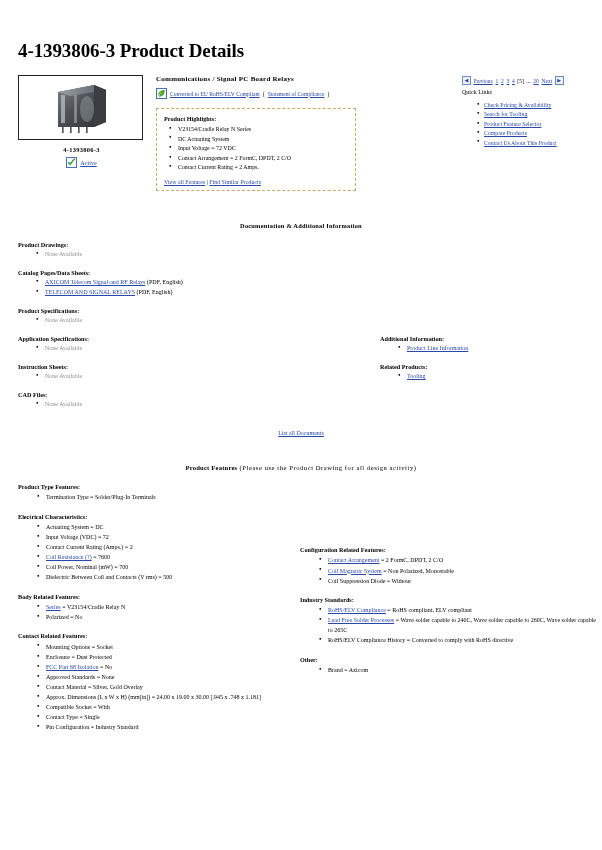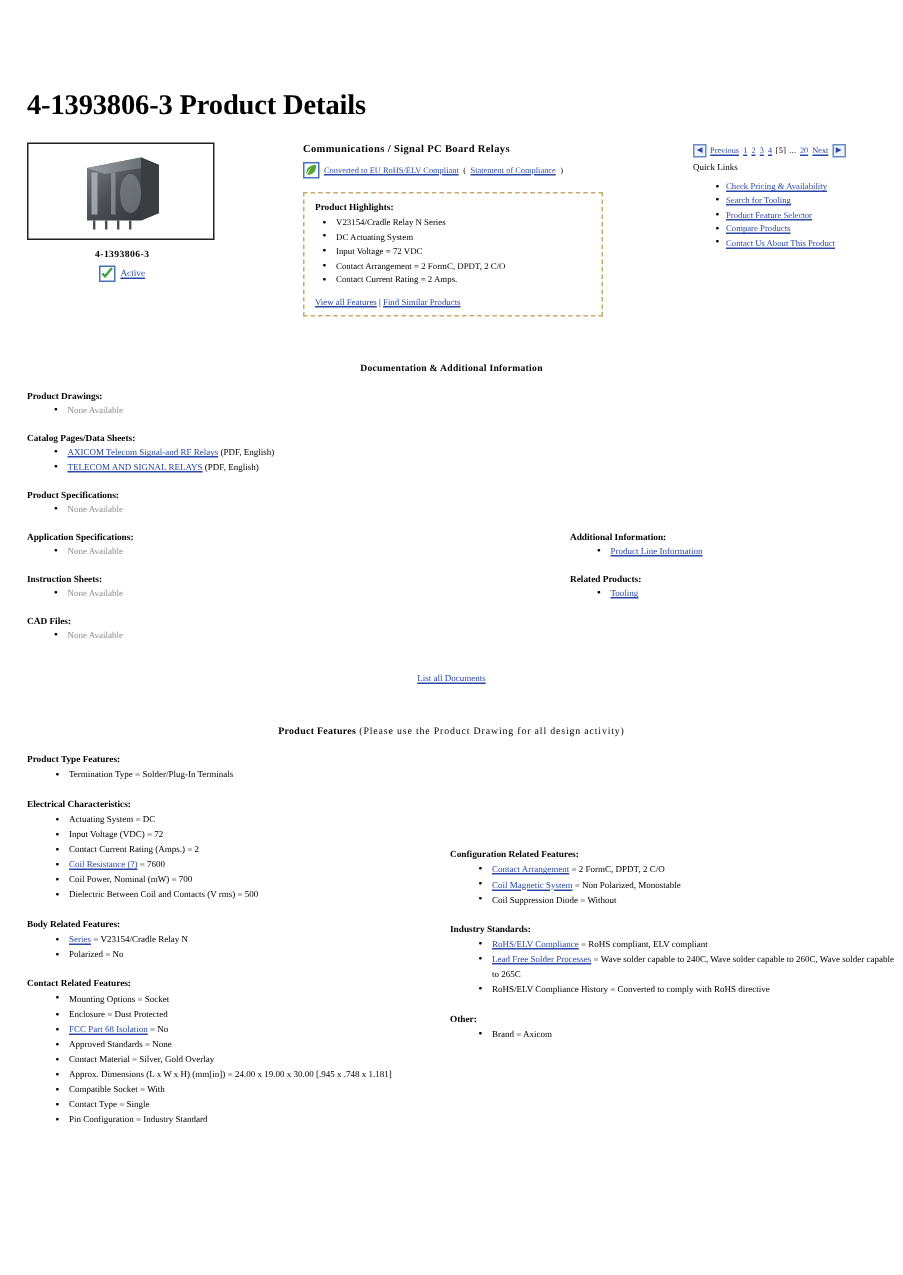--- a/index.html
+++ b/index.html
@@ -16,31 +16,30 @@
     position: relative;
     overflow: hidden;
   }
   .page { padding: 0 18px; position: relative; }
 
   h1.page-title {
     font-family: "Liberation Serif", serif;
     font-size: 19px;
     font-weight: bold;
     margin: 0;
-    padding-top: 60px;
+    padding-top: 40px;
     padding-bottom: 0;
     letter-spacing: -0.1px;
   }
 
   
   .top-band {
     display: flex;
     align-items: flex-start;
     margin-top: 13px;
-    gap: 46px;
   }
   .img-col { width: 130px; flex: 0 0 130px; }
   .img-frame {
     width: 125px; height: 65px;
     border: 1px solid #222;
     display: flex; align-items: center; justify-content: center;
     background: #fff;
   }
   .relay-img { display:block; }
   .part-no {

